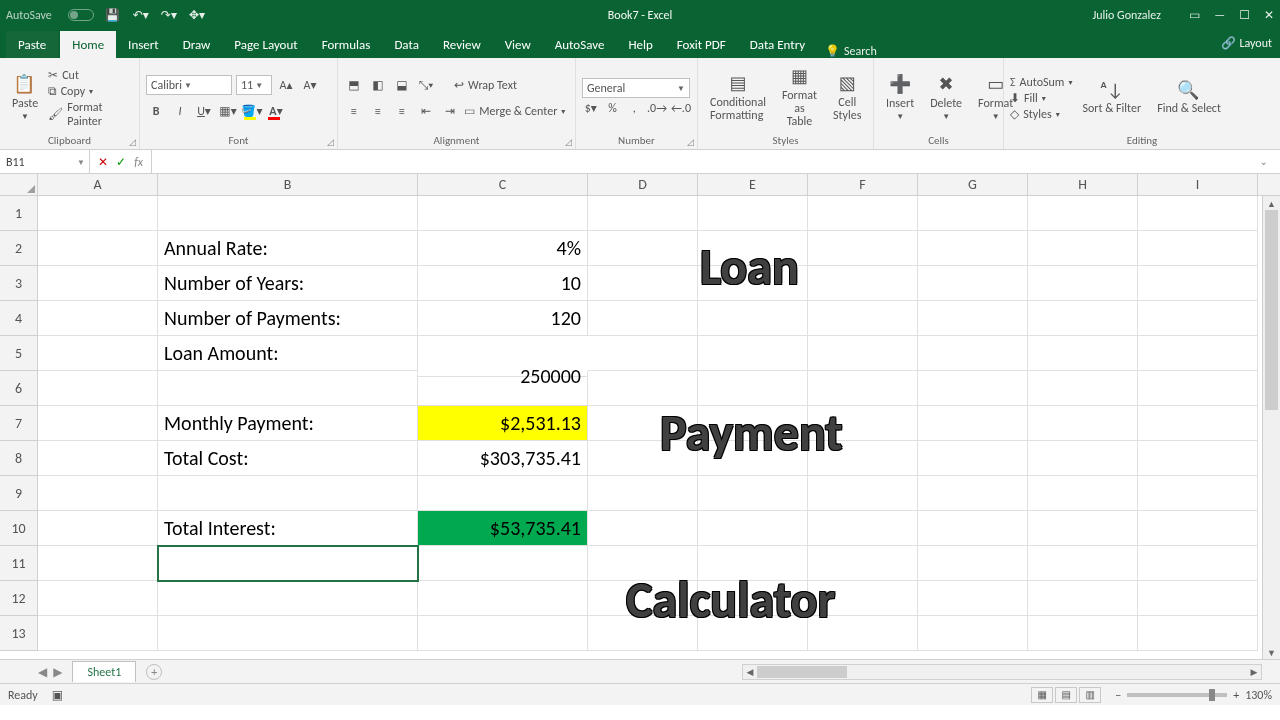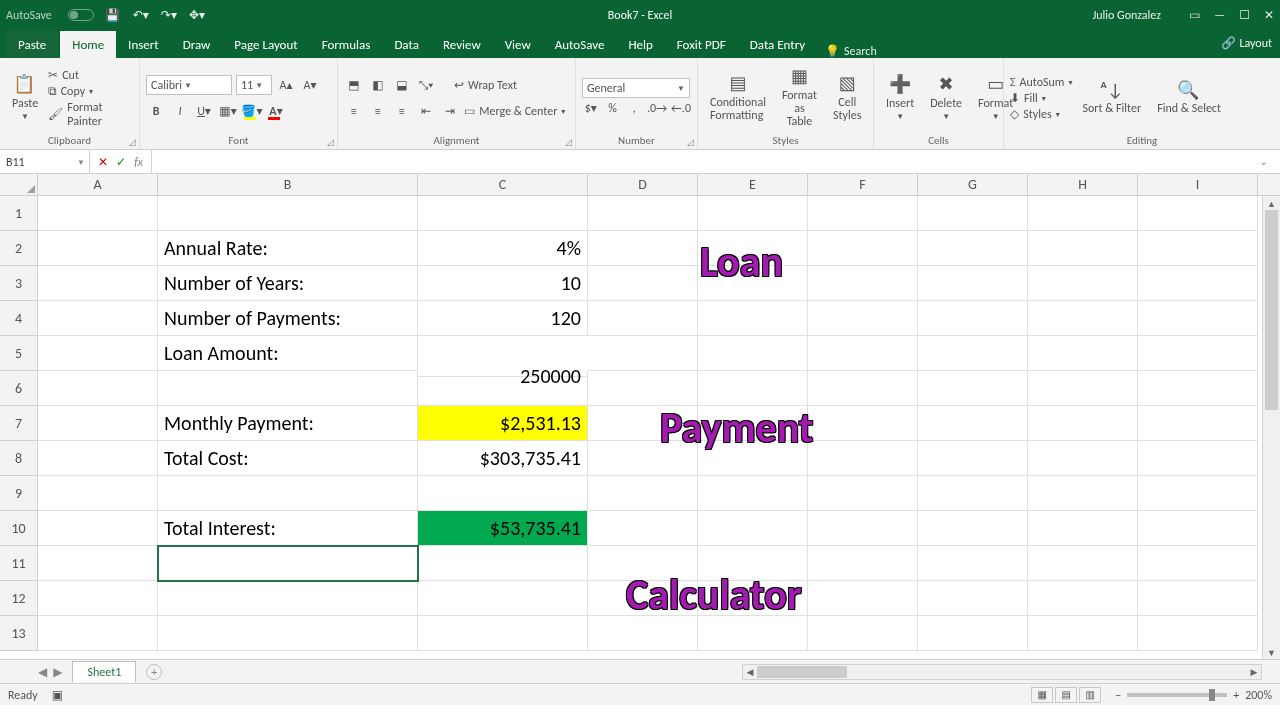--- a/index.html
+++ b/index.html
@@ -42,21 +42,21 @@
 .corner::after { content: ""; position: absolute; right: 2px; bottom: 2px; border-left: 8px solid transparent; border-bottom: 8px solid #a0a0a0; }
 .colh { border-right: 1px solid #d0d0d0; text-align: center; line-height: 22px; font-size: 14px; color: #555; background: #f3f3f3; }
 .rows { position: relative; }
 .row { display: flex; height: 35px; }
 .rowh { width: 38px; border-right: 1px solid #d0d0d0; border-bottom: 1px solid #d0d0d0; background: #f3f3f3; text-align: center; line-height: 35px; font-size: 14px; color: #555; }
 .cell { border-right: 1px solid #e0e0e0; border-bottom: 1px solid #e0e0e0; padding: 0 6px; display: flex; align-items: center; font-size: 20px; font-family: Calibri, sans-serif; color: #000; overflow: visible; white-space: nowrap; position: relative; }
 .cell.r { justify-content: flex-end; }
 .hl-yellow { background: #ffff00; }
 .hl-green { background: #00a94f; }
 .cursor-cell { outline: 2px solid #217346; outline-offset: -1px; z-index: 5; }
-.overlay-text { position: absolute; font-family: Calibri, Arial, sans-serif; font-weight: bold; color: #a21caf; font-size: 42px; text-shadow: -1px -1px 0 #000, 1px -1px 0 #000, -1px 1px 0 #000, 1px 1px 0 #000; z-index: 20; pointer-events: none; }
+.overlay-text { position: absolute; font-family: Calibri, Arial, sans-serif; font-weight: bold; color: #404040; font-size: 50px; text-shadow: -1px -1px 0 #000, 1px -1px 0 #000, -1px 1px 0 #000, 1px 1px 0 #000; z-index: 20; pointer-events: none; }
 .sheet-tabs { height: 24px; border-top: 1px solid #d0d0d0; background: #f3f3f3; display: flex; align-items: center; padding-left: 38px; font-size: 12px; position: relative; }
 .sheet-tabs .nav { display: flex; gap: 6px; color: #888; margin-right: 10px; }
 .sheet-tabs .stab { background: #fff; border: 1px solid #c0c0c0; border-bottom: none; padding: 3px 14px; font-size: 12px; color: #217346; }
 .sheet-tabs .add { margin-left: 10px; color: #888; border: 1px solid #c0c0c0; border-radius: 50%; width: 16px; height: 16px; display: flex; align-items: center; justify-content: center; font-size: 12px; }
 .sheet-tabs .hscroll { position: absolute; right: 18px; width: 520px; height: 16px; background: #f0f0f0; border: 1px solid #d0d0d0; }
 .sheet-tabs .hscroll .thumb { position: absolute; left: 14px; width: 90px; top: 1px; bottom: 1px; background: #cdcdcd; }
 .sheet-tabs .hscroll .arr { position: absolute; top: 0; width: 14px; height: 100%; display: flex; align-items: center; justify-content: center; font-size: 9px; color: #666; }
 .vscroll { position: absolute; right: 0; top: 22px; bottom: 0; width: 18px; background: #f0f0f0; border-left: 1px solid #d0d0d0; }
 .vscroll .thumb { position: absolute; top: 14px; height: 200px; left: 2px; right: 2px; background: #cdcdcd; }
 .vscroll .arr { position: absolute; left: 0; right: 0; height: 14px; display: flex; align-items: center; justify-content: center; font-size: 9px; color: #666; }
@@ -512,15 +512,15 @@
   <span style="margin-left:14px">▣</span>
   <div class="views">
     <div class="v">▦</div>
     <div class="v">▤</div>
     <div class="v">▥</div>
   </div>
   <div class="zoom">
     <span>−</span>
     <div class="slider"></div>
     <span>+</span>
-    <span>200%</span>
+    <span>130%</span>
   </div>
 </div>
 
 </body></html>

